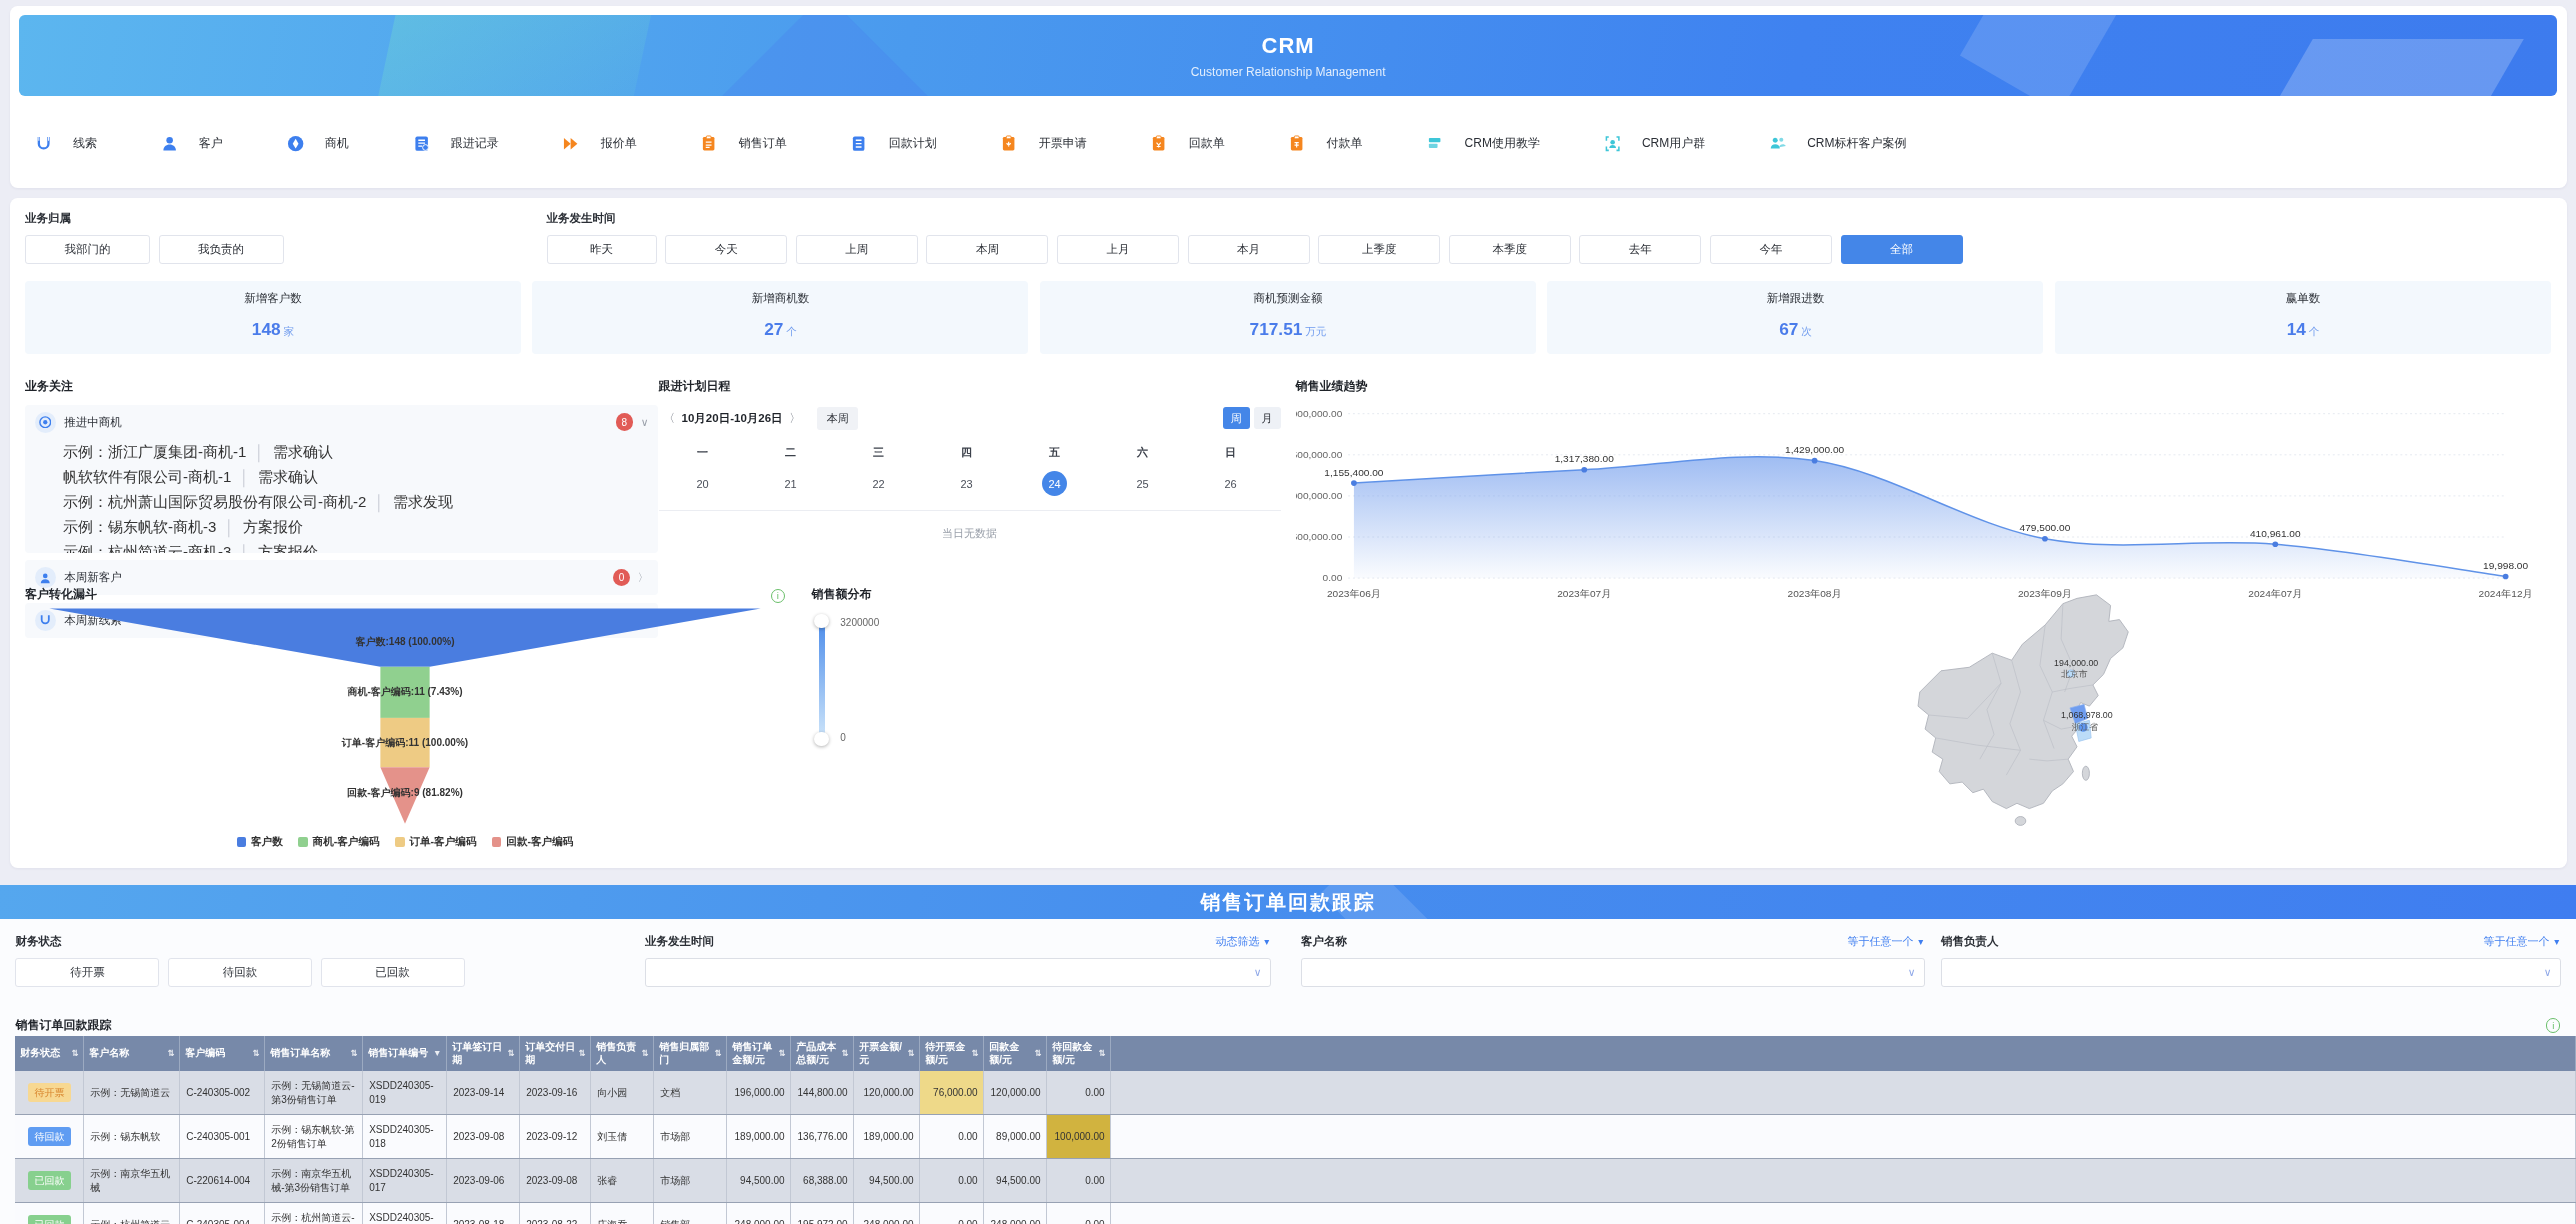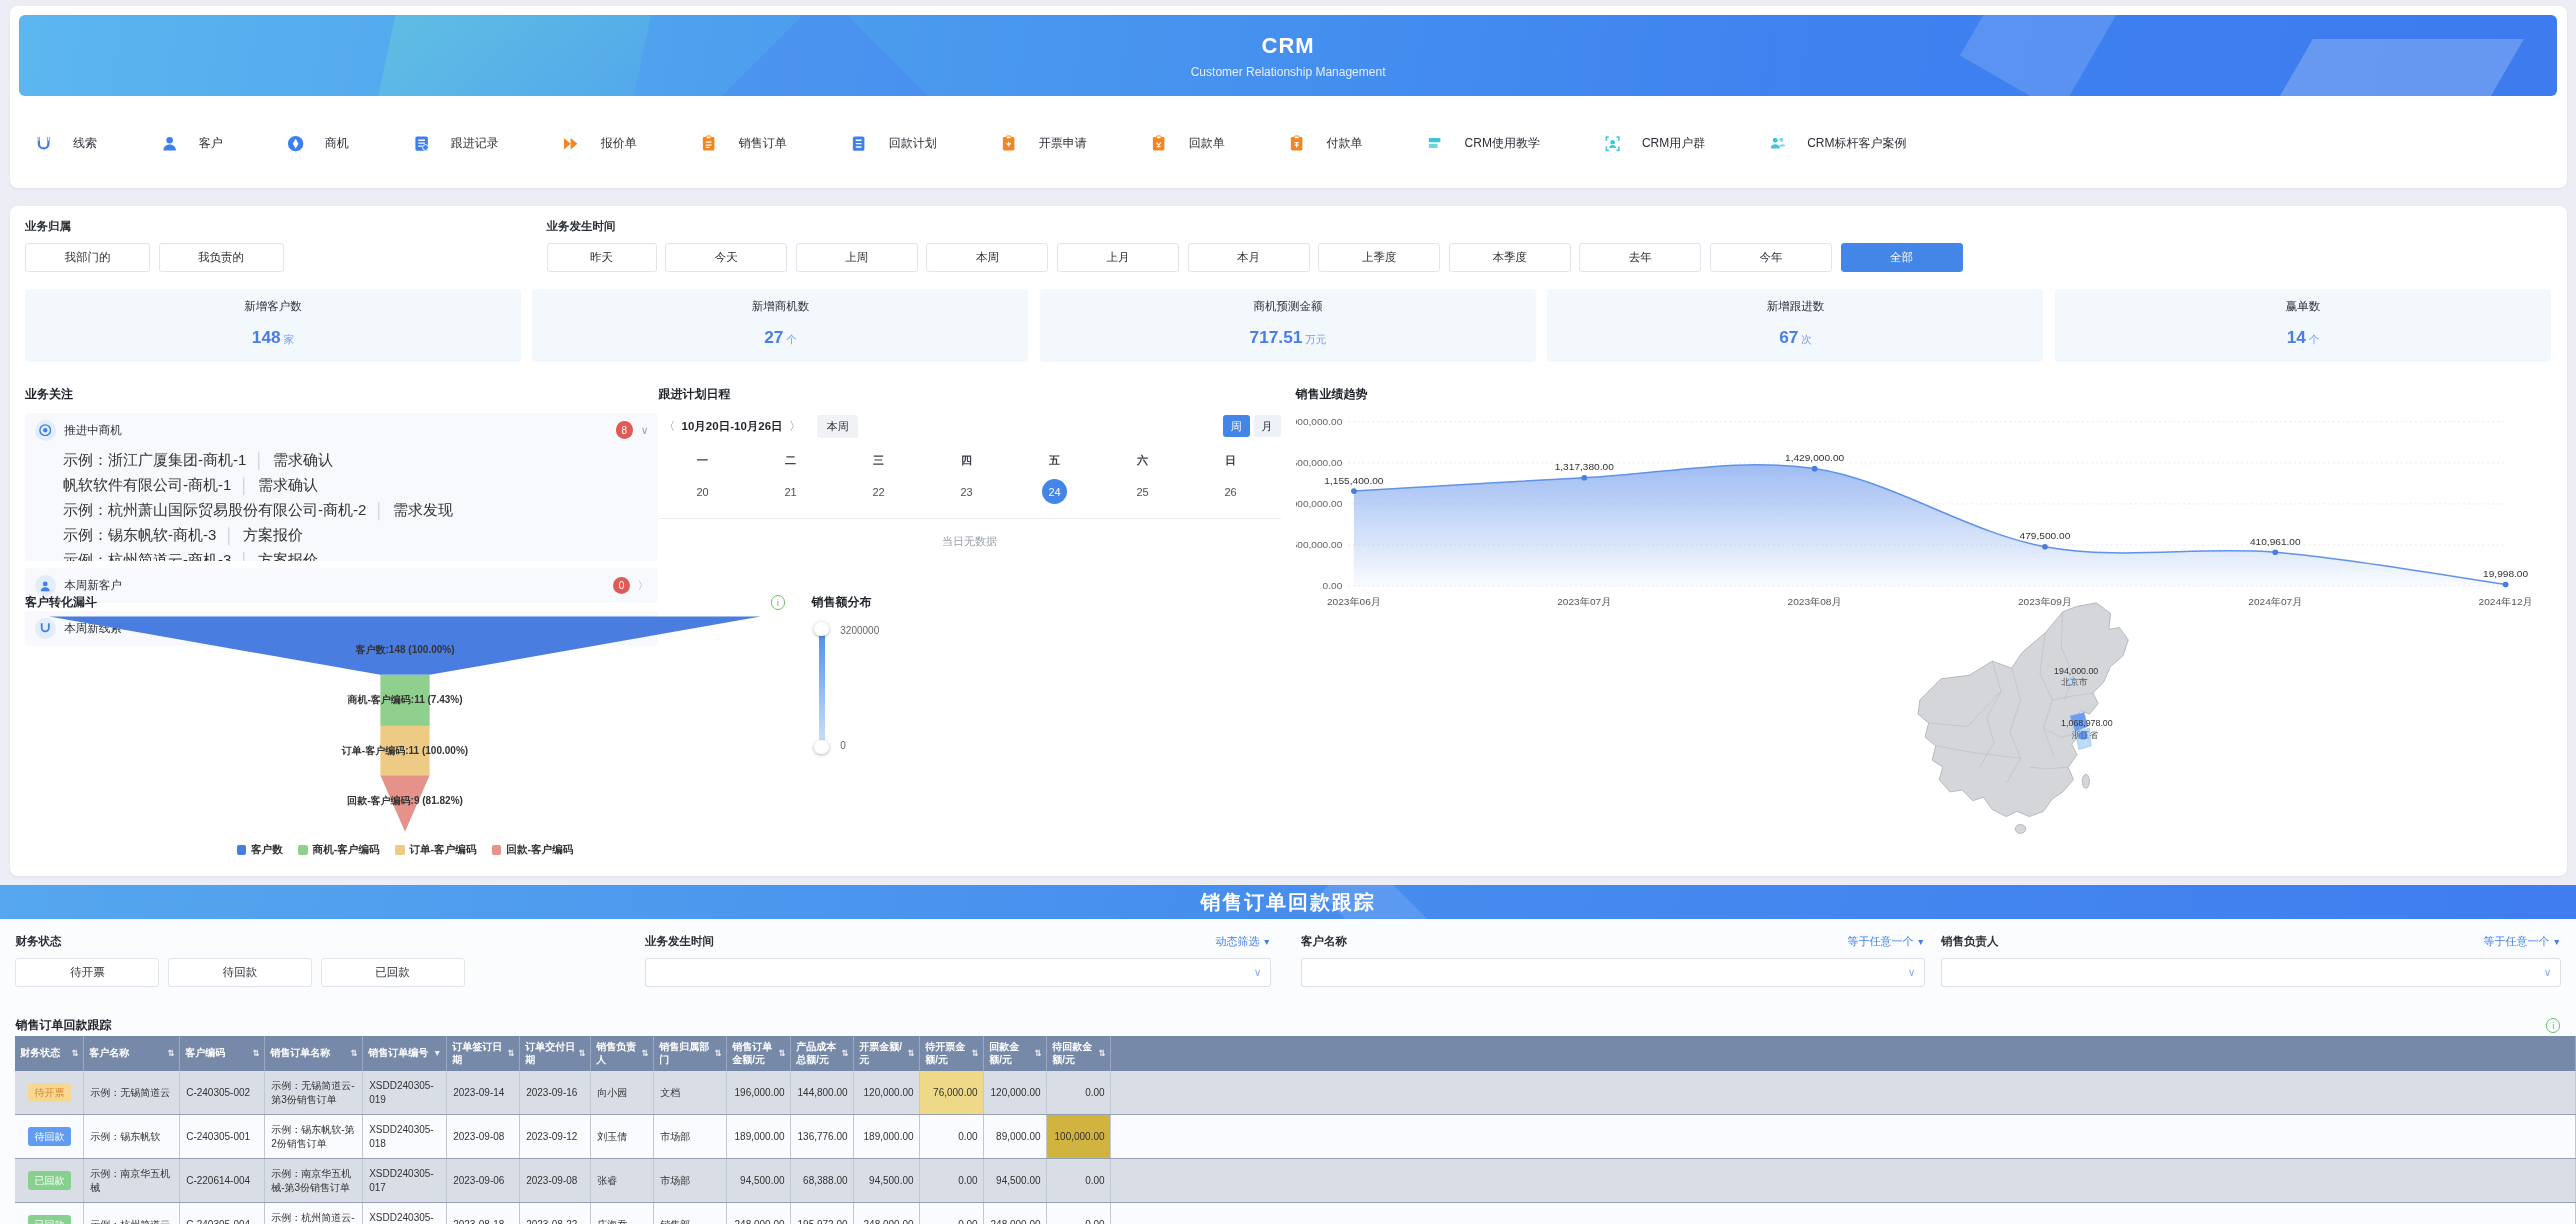--- a/index.html
+++ b/index.html
@@ -15,21 +15,21 @@
   .banner .deco3 { position:absolute; right:461px; top:-38px; width:115px; height:115px; background:rgba(255,255,255,.15); transform:rotate(30deg); }
   .banner .deco4 { position:absolute; right:58px; bottom:-29px; width:211px; height:86px; background:rgba(255,255,255,.22); transform:skewX(-30deg); }
   .banner-title { color:#fff; font-size:22px; font-weight:bold; letter-spacing:1px; z-index:2; }
   .banner-sub { color:rgba(255,255,255,.85); font-size:12px; margin-top:6.7px; z-index:2; }
 
   .nav-row { display:flex; justify-content:space-between; align-items:center; width:1872px; margin:0 0 0 25px; height:94px; }
   .nav-item { display:flex; align-items:center; gap:21px; cursor:pointer; }
   .nav-label { font-size:12px; color:#2b2f36; }
   .nav-ic svg { display:block; }
 
-  .card-main { left:9.6px; top:206px; width:2557px; height:670px; padding:13.4px 15.4px; }
+  .card-main { left:9.6px; top:198px; width:2557px; height:670px; padding:13.4px 15.4px; }
   .flt-label { font-size:11.5px; color:#2b2f36; font-weight:bold; }
   .flt-btn { display:inline-flex; align-items:center; justify-content:center; height:29px; background:#fff; border:1px solid #e1e4ec; border-radius:2.9px; font-size:11.5px; color:#2b2f36; cursor:pointer; }
   .flt-btn.sel { background:#4486e8; border-color:#4486e8; color:#fff; }
   .own-row { position:absolute; left:15.4px; top:13.4px; }
   .time-row { position:absolute; left:537px; top:13.4px; }
   .btn-strip { display:flex; gap:8.6px; margin-top:8.6px; }
 
   .stats-row { position:absolute; left:15.4px; top:83px; width:2526px; display:flex; gap:11.5px; }
   .stat-card { flex:1; height:73px; background:#f3f8fd; border-radius:3.8px; text-align:center; padding-top:9.6px; }
   .stat-label { font-size:11.5px; color:#2b2f36; }
@@ -65,21 +65,21 @@
   .cal-dates { margin-top:11.5px; }
   .cal-dates span { color:#4a4f59; cursor:pointer; display:flex; align-items:center; justify-content:center; height:25px; }
   .cal-dates .sel-day { position:relative; }
   .cal-dates .sel-day i { font-style:normal; background:#4486e8; color:#fff; width:25px; height:25px; border-radius:50%; display:flex; align-items:center; justify-content:center; }
   .cal-divider { height:1px; background:#ebedf2; margin-top:13.4px; }
   .cal-empty { text-align:center; color:#9aa0aa; font-size:11px; margin-top:15.4px; }
 
   .trend-panel { position:absolute; left:1286px; top:180px; width:1255px; height:230px; }
 
   .funnel-panel { position:absolute; left:15.4px; top:388px; width:760px; height:265px; }
-  .funnel-head { display:flex; align-items:center; }
+  .funnel-head { display:flex; align-items:flex-end; }
   .info-ic { margin-left:auto; width:14.4px; height:14.4px; border:1px solid #6abf6a; color:#6abf6a; border-radius:50%; font-size:9.6px; display:flex; align-items:center; justify-content:center; cursor:pointer; }
   .funnel-legend { display:flex; justify-content:center; gap:15.4px; margin-top:1.9px; }
   .lg-item { display:flex; align-items:center; gap:4.8px; font-size:10.6px; color:#333; font-weight:bold; }
   .lg-sq { width:9.6px; height:9.6px; border-radius:1.9px; }
 
   .dist-panel { position:absolute; left:802px; top:388px; width:115px; height:192px; }
   .dist-slider { position:relative; margin:15.4px 0 0 7.7px; width:5.8px; height:123px; border-radius:2.9px; background:linear-gradient(180deg,#4a8bea,#cfe6fa); }
   .dist-handle { position:absolute; left:-4.8px; width:14.4px; height:14.4px; background:#fff; border-radius:50%; box-shadow:0 1px 3.8px rgba(0,0,0,.3); cursor:pointer; }
   .dist-max-label { position:absolute; left:21px; top:-1.9px; font-size:10px; color:#666; }
   .dist-min-label { position:absolute; left:21px; bottom:-1.9px; font-size:10px; color:#666; }

